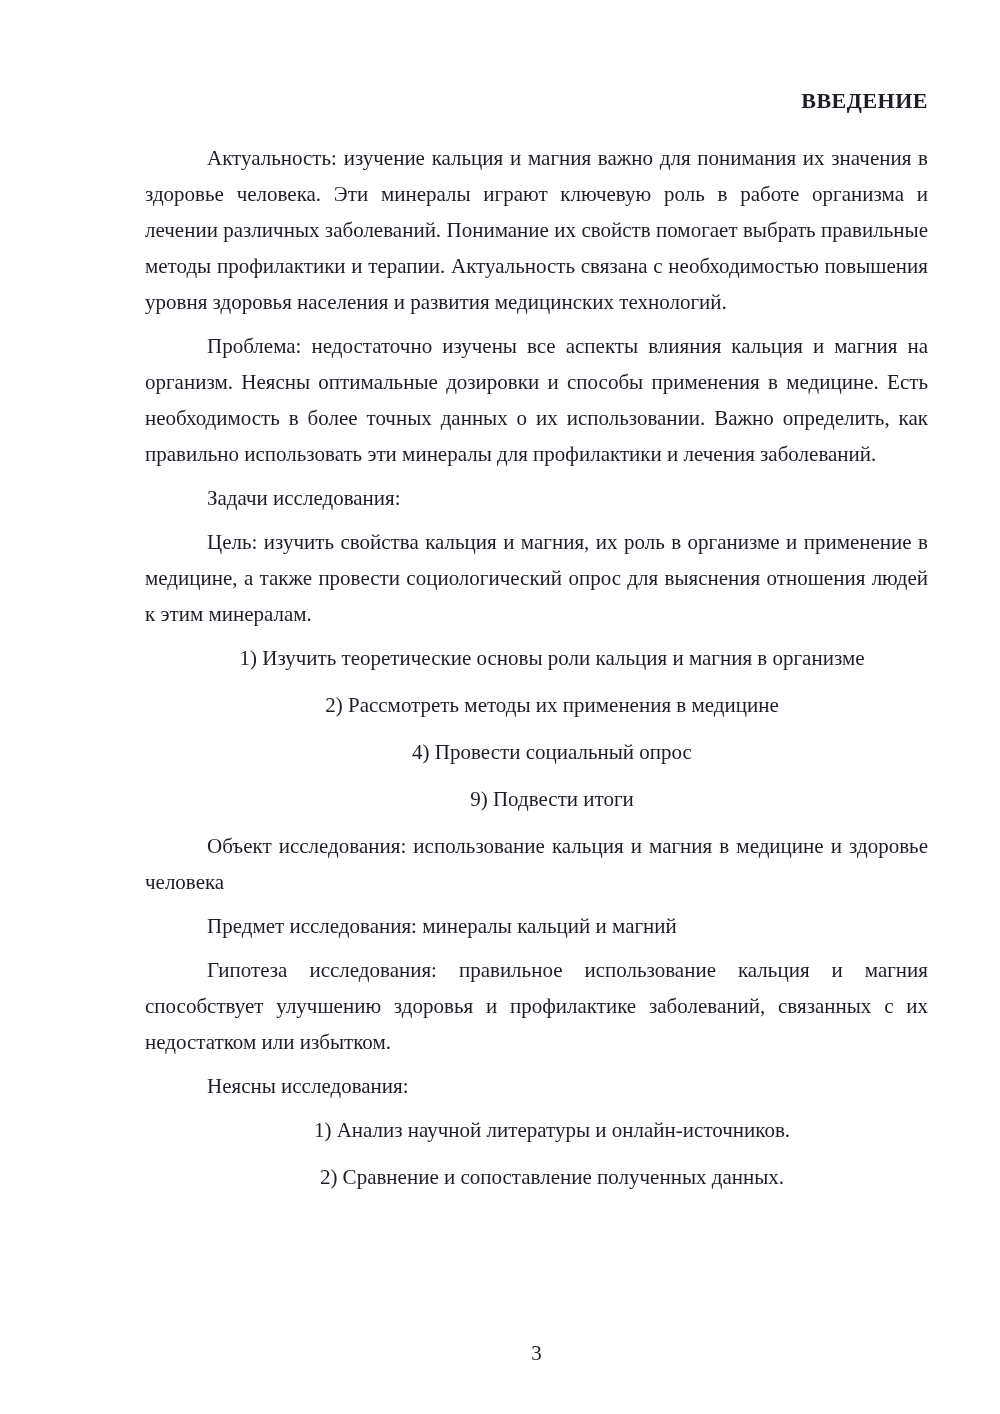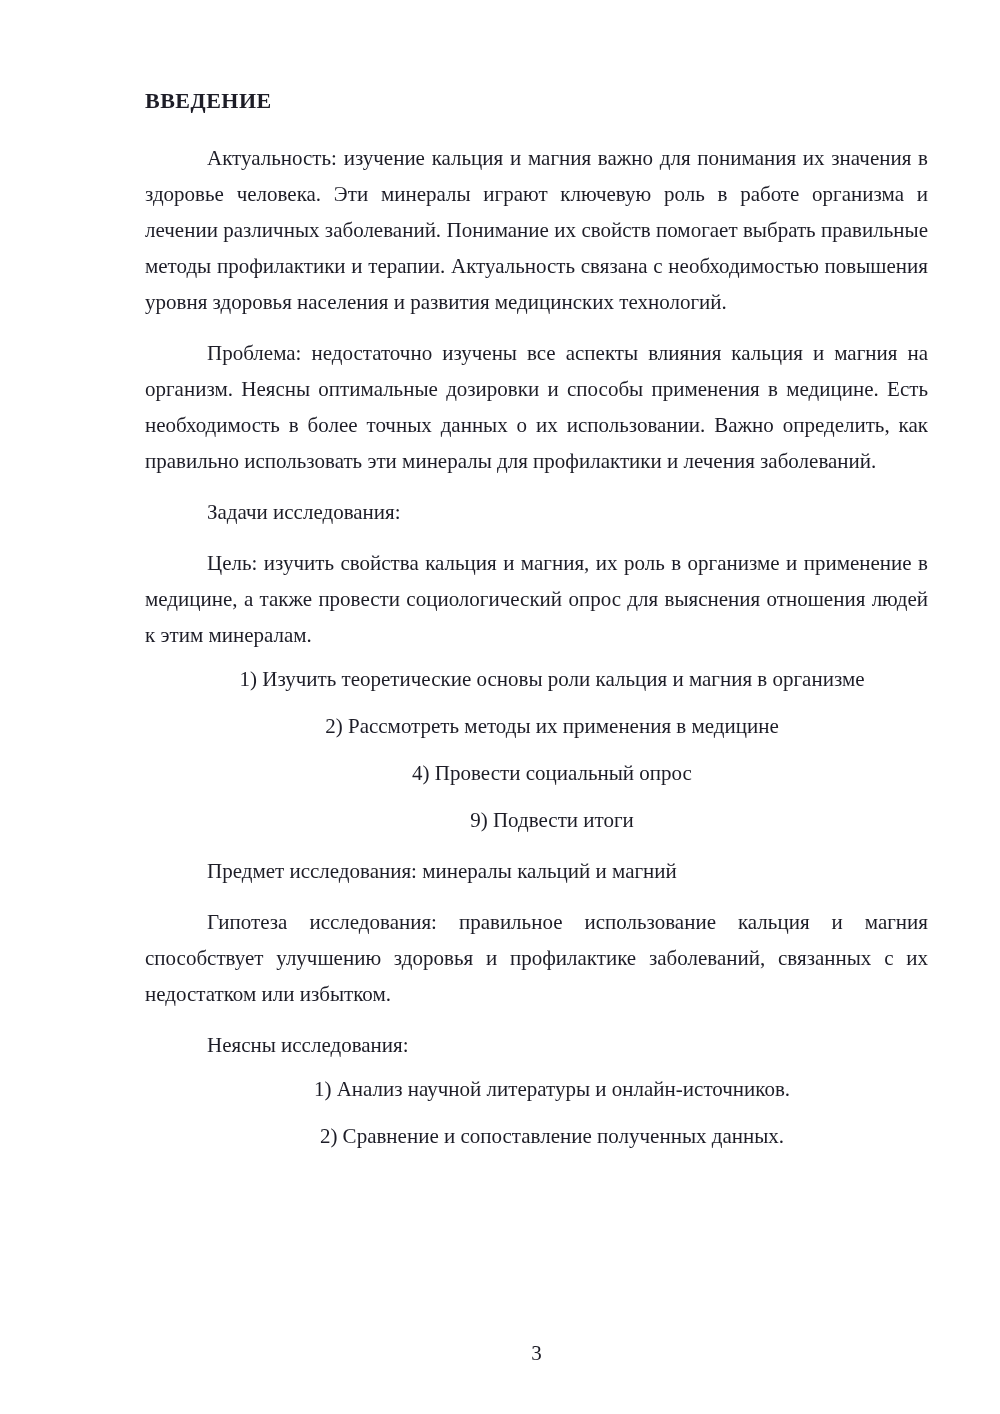--- a/index.html
+++ b/index.html
@@ -14,26 +14,26 @@
     position: relative;
     background: #ffffff;
     padding: 88px 72px 0 145px;
     font-family: "Liberation Serif", "DejaVu Serif", serif;
     font-size: 21px;
     color: #1d1d27;
   }
   .title {
     font-size: 22px;
     font-weight: bold;
-    text-align: left;
+    text-align: right;
     margin: 0 0 26px 0;
     letter-spacing: 0.5px;
   }
   .para {
-    margin: 15px 0 8px 0;
+    margin: 8px 0 8px 0;
     text-align: justify;
     text-indent: 62px;
     line-height: 36px;
   }
   .list-item {
     margin: 0 0 11px 0;
     text-indent: 31px;
     line-height: 36px;
     text-align: center;
   }
@@ -59,20 +59,21 @@
 
   <p class="para">Задачи исследования:</p>
 
   <p class="para">Цель: изучить свойства кальция и магния, их роль в организме и применение в медицине, а также провести социологический опрос для выяснения отношения людей к этим минералам.</p>
 
   <p class="list-item">1) Изучить теоретические основы роли кальция и магния в организме</p>
   <p class="list-item">2) Рассмотреть методы их применения в медицине</p>
   <p class="list-item">4) Провести социальный опрос</p>
   <p class="list-item">9) Подвести итоги</p>
 
+  <p class="para">Объект исследования: использование кальция и магния в медицине и здоровье человека</p>
 
   <p class="para">Предмет исследования: минералы кальций и магний</p>
 
   <p class="para">Гипотеза исследования: правильное использование кальция и магния способствует улучшению здоровья и профилактике заболеваний, связанных с их недостатком или избытком.</p>
 
   <p class="para">Неясны исследования:</p>
 
   <p class="list-item">1) Анализ научной литературы и онлайн-источников.</p>
   <p class="list-item">2) Сравнение и сопоставление полученных данных.</p>
 

